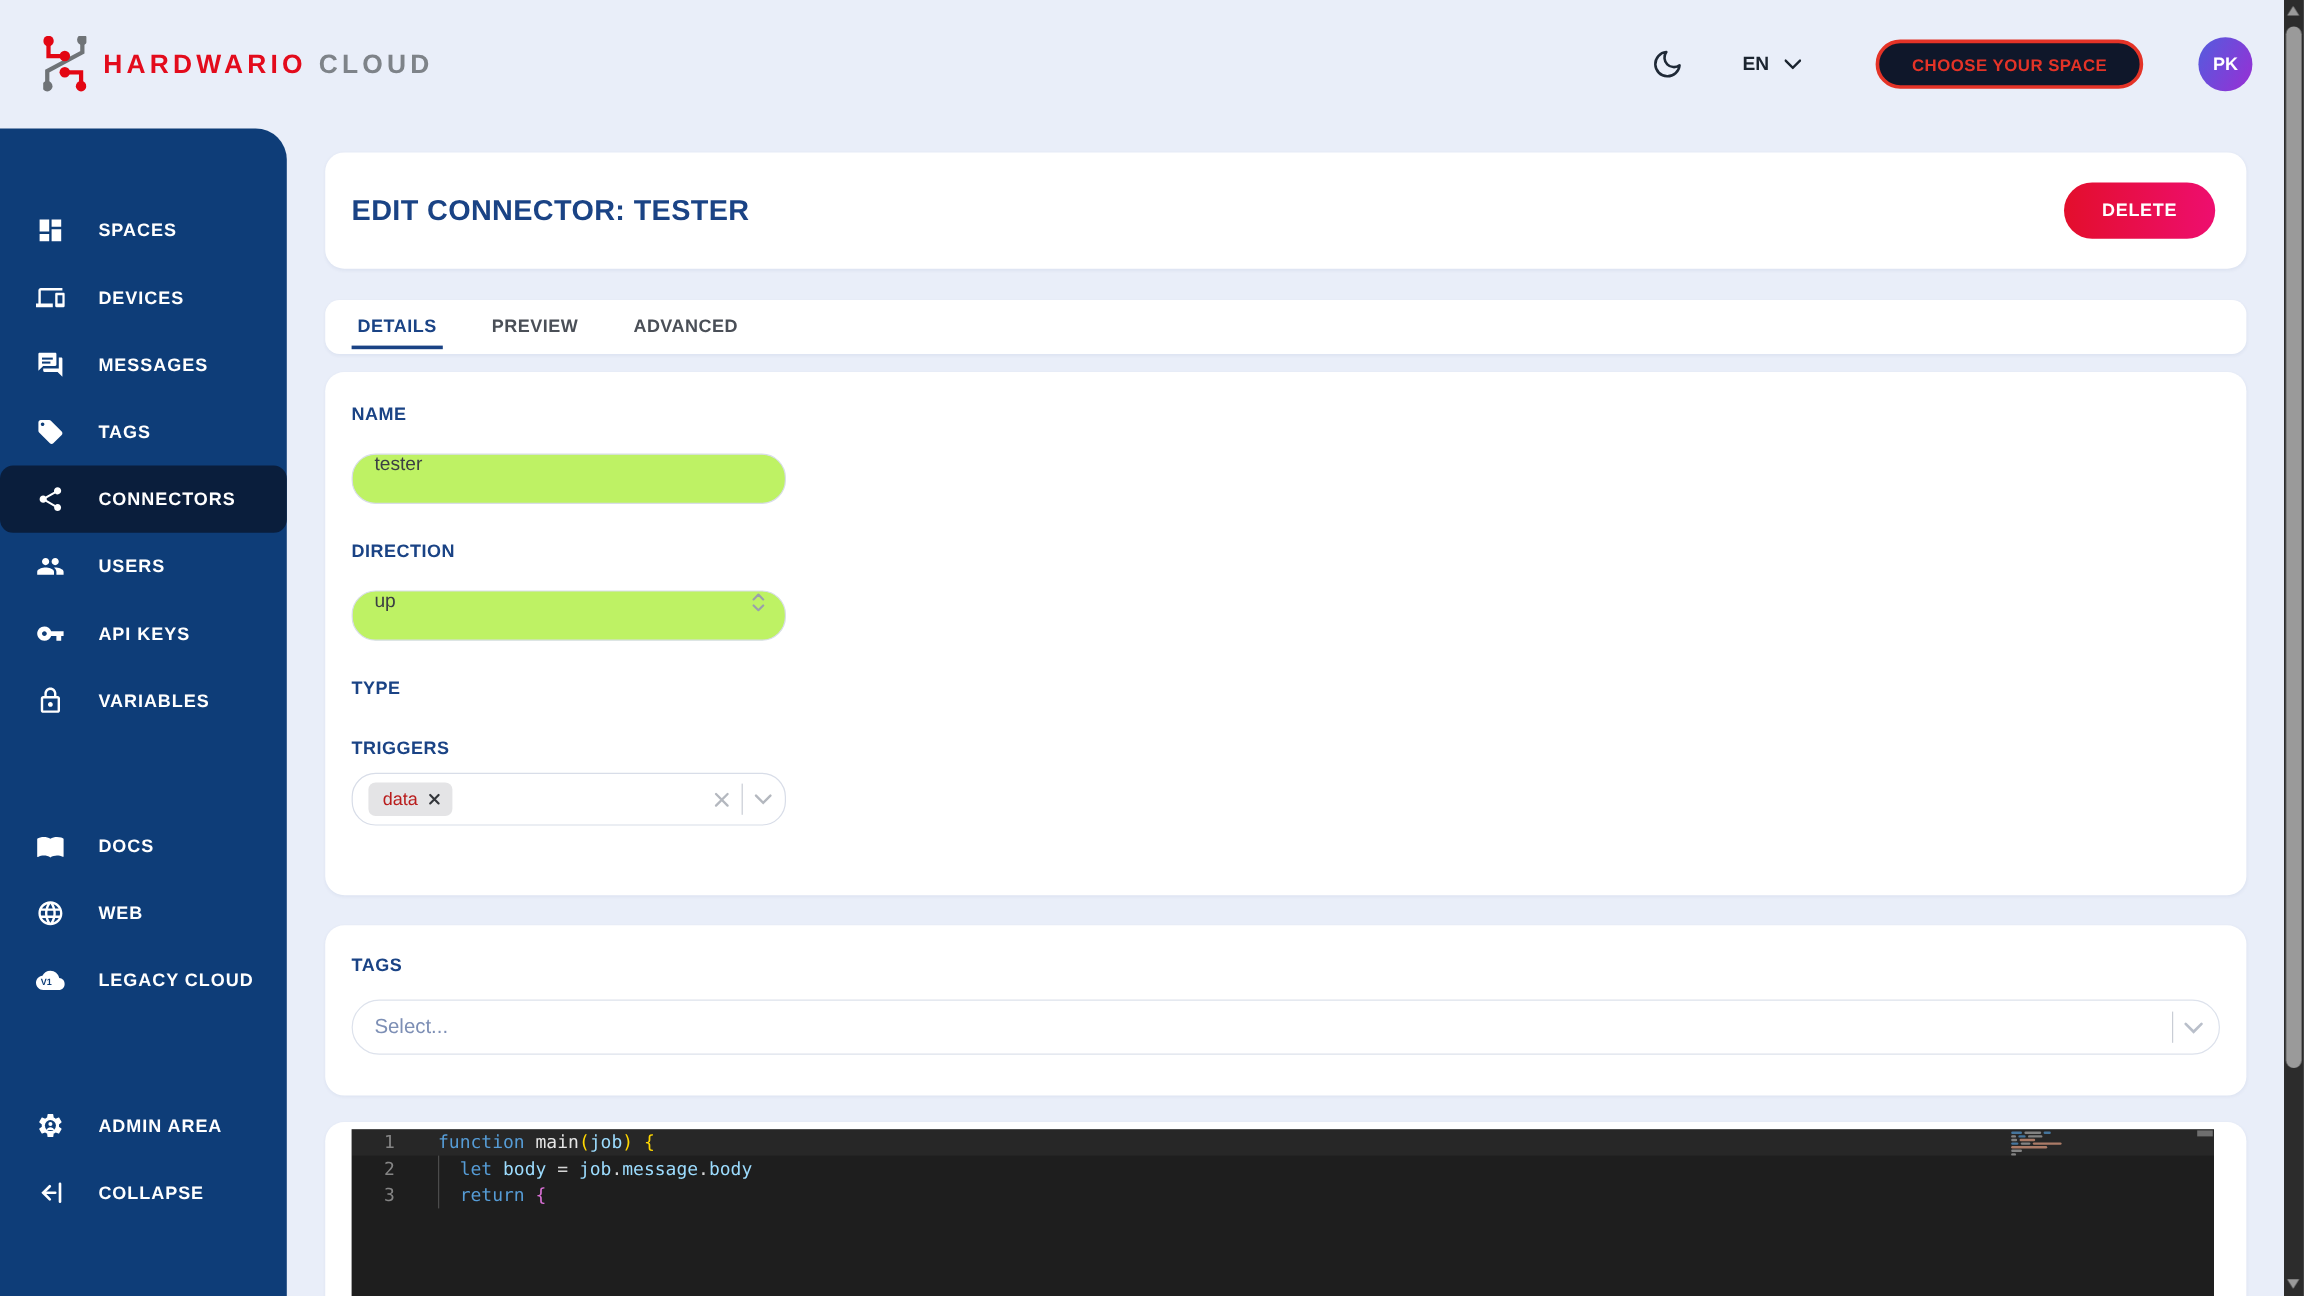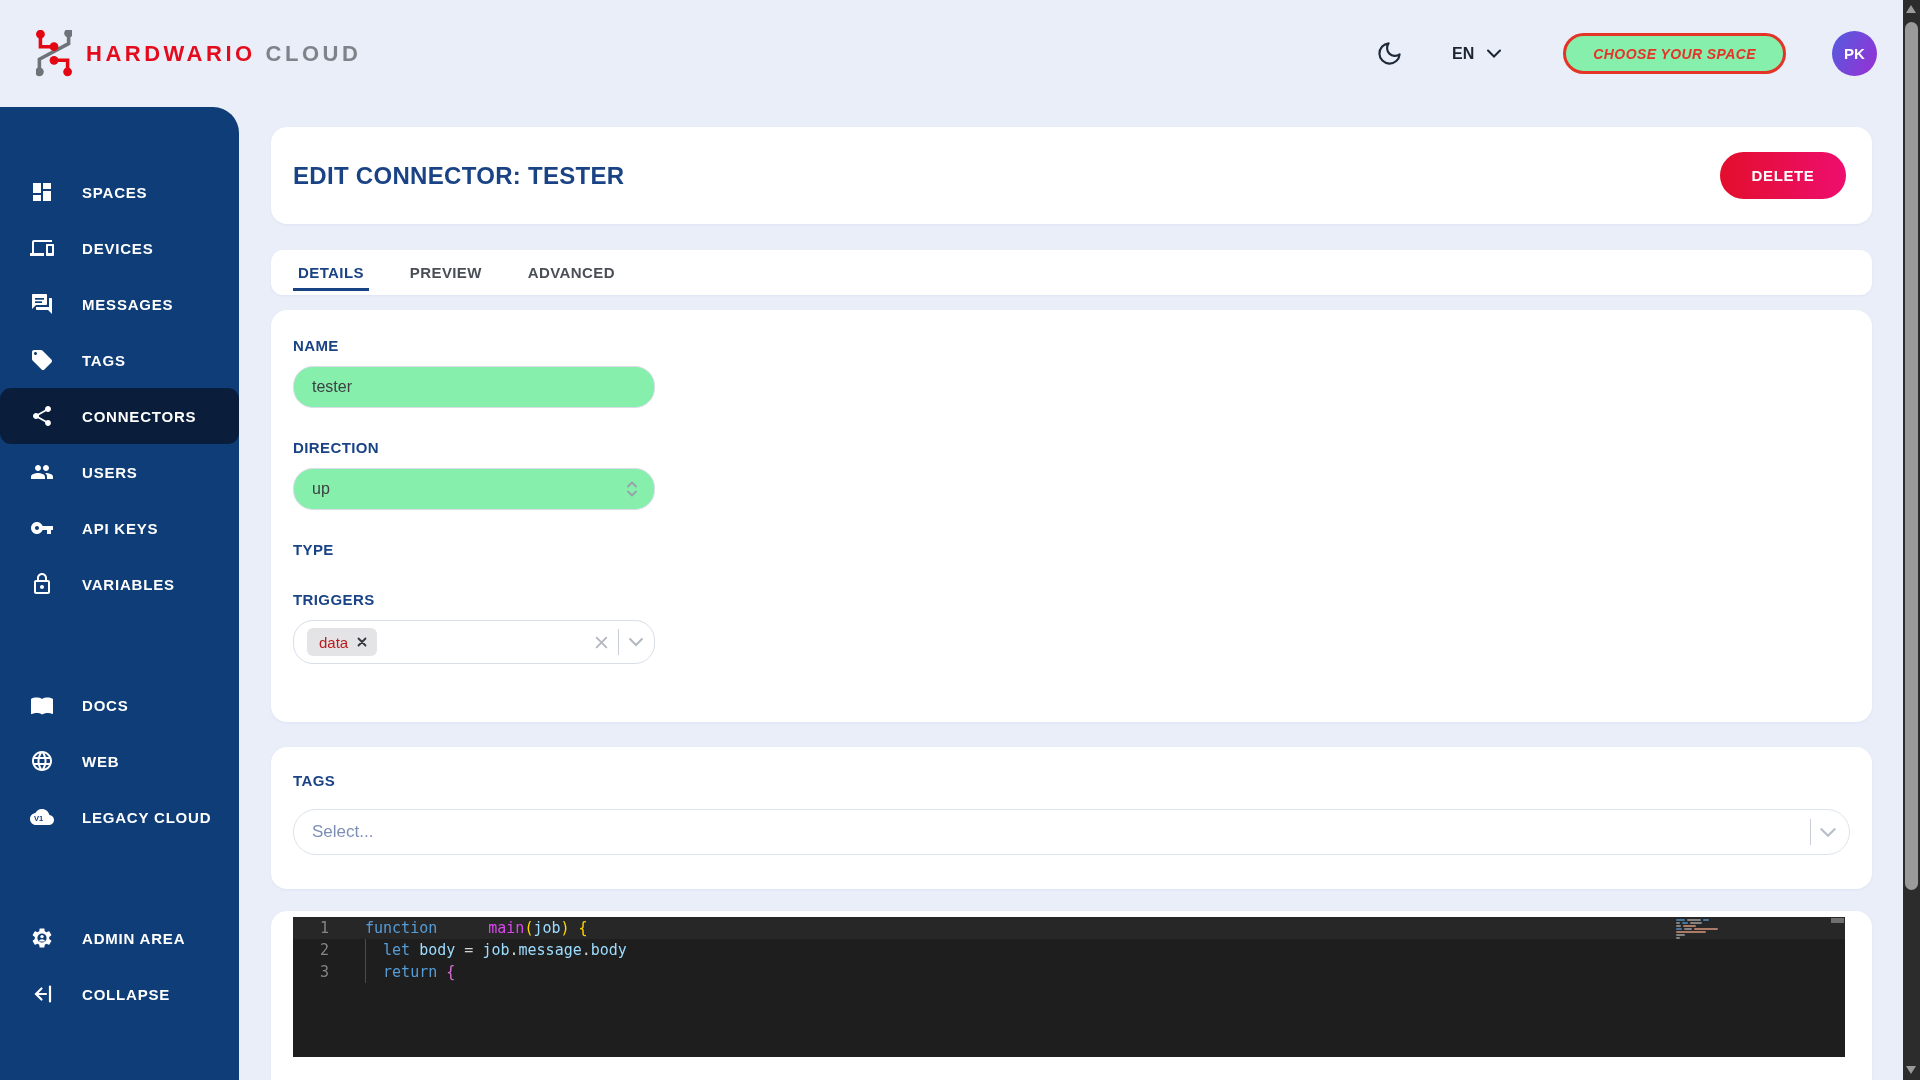--- a/index.html
+++ b/index.html
@@ -10,22 +10,22 @@
   .header { height:107px; display:flex; align-items:center; padding:0 43px 0 36px; }
   .brand { display:flex; align-items:center; gap:14px; }
   .brand-text { font-size:22px; font-weight:800; letter-spacing:3.5px; color:#e30b1c; white-space:nowrap; }
   .brand-text .suffix { color:#7e8389; font-weight:600; margin-left:10px; }
   .header-spacer { flex:1; }
   .header-right { display:flex; align-items:center; }
   .moon-btn { width:30px; height:30px; display:flex; align-items:center; justify-content:center; cursor:pointer; }
   .lang { display:flex; align-items:center; gap:13px; margin-left:48px; cursor:pointer; }
   .lang-code { font-size:16px; font-weight:700; color:#1b2430; }
   .choose-space { margin-left:62px; height:41px; padding:12px 27px; border:3px solid #e43327; border-radius:21px;
-    background:#86efac; color:#e43327; font-size:14px; font-weight:800; letter-spacing:.4px; display:flex;
-    align-items:center; cursor:pointer; font-family:inherit;font-style:italic; }
+    background:#0f172a; color:#e43327; font-size:14px; font-weight:800; letter-spacing:.4px; display:flex;
+    align-items:center; cursor:pointer; font-family:inherit; }
   .avatar { margin-left:46px; width:45px; height:45px; border-radius:50%; background:linear-gradient(120deg,#5a58dd 10%,#9233d5 90%);
     color:#fff; font-size:15px; font-weight:700; display:flex; align-items:center; justify-content:center; cursor:pointer; }
 
   
   .app-row { display:flex; height:973px; }
   .sidebar { width:239px; background:#0e3d78; border-top-right-radius:26px; display:flex; flex-direction:column; padding-top:57px; flex-shrink:0; }
   .nav-item { height:56px; display:flex; align-items:center; padding-left:30px; gap:28px; cursor:pointer; }
   .nav-item.active { background:#0a1e3c;border-radius:11px; }
   .nav-label { color:#fff; font-size:15px; font-weight:700; letter-spacing:.8px; }
   .nav-gap { height:65px; }
@@ -44,22 +44,22 @@
   
   .tab-card { margin-top:26px; height:45px; border-radius:12px; display:flex; align-items:center; padding:4px 22px 0; gap:36px; }
   .tab { font-size:15px; font-weight:800; letter-spacing:.4px; color:#4a4f57; padding:6px 5px 7px; cursor:pointer; border-bottom:3px solid transparent; }
   .tab.active { color:#1a4385; border-bottom-color:#1a4385; }
 
   
   .form-card { margin-top:15px; padding:26px 22px 58px; }
   .field-label { font-size:15px; font-weight:800; color:#1a4385; letter-spacing:.4px; line-height:20px; }
   .form-group { margin-bottom:30px; }
   .form-group:last-child { margin-bottom:0; }
-  .text-input, .select-box { margin-top:10px; width:362px; height:42px; border:1px solid #d8dde8; border-radius:20px;
-    display:flex; align-items:center; padding:0 16px 0 18px; font-size:16px; color:#3c4043; background:#86efac; }
+  .text-input, .select-box { margin-top:22px; width:362px; height:42px; border:1px solid #d8dde8; border-radius:20px;
+    display:flex; align-items:flex-start; padding:0 16px 0 18px; font-size:16px; color:#3c4043; background:#bef264; }
   .select-box { justify-content:space-between; cursor:pointer; }
   .triggers-box { margin-top:10px; width:362px; height:44px; border:1px solid #d8dde8; border-radius:20px;
     display:flex; align-items:center; padding:0 10px 0 13px; background:#fff; }
   .chip { background:#e4e4e6; border-radius:6px; height:28px; display:flex; align-items:center; gap:9px; padding:0 10px 0 12px; }
   .chip-label { font-size:15px; color:#b91c1c; }
   .chip-x { cursor:pointer; display:flex; }
   .tr-right { margin-left:auto; display:flex; align-items:center; gap:9px; }
   .v-divider { width:1px; height:26px; background:#c9cdd5; }
 
   
@@ -76,21 +76,21 @@
     box-shadow:0 1px 3px rgba(16,42,90,.10); display:flex; align-items:center; justify-content:center; cursor:pointer; }
 
   
   .editor { position:relative; margin-top:6px; background:#1e1e1e; height:140px; overflow:hidden;
     font-family:"DejaVu Sans Mono", monospace; font-size:15px; line-height:22px; }
   .code-line { display:flex; white-space:pre; position:relative; }
   .code-line.current { background:rgba(255,255,255,.045); }
   .gutter { width:72px; flex-shrink:0; color:#858585; text-align:right; padding-right:36px; user-select:none; }
   .code-text { position:relative; }
   .code-line.indented .code-text::before { content:""; position:absolute; left:0; top:0; bottom:0; width:1px; background:#4b4b4b; }
-  .tok-kw { color:#569cd6; } .tok-fn { color:#d946ef;margin-left:42px; } .tok-id { color:#9cdcfe; }
+  .tok-kw { color:#569cd6; } .tok-fn { color:#e5e5e5; } .tok-id { color:#9cdcfe; }
   .tok-pl { color:#d4d4d4; } .tok-b1 { color:#ffd700; } .tok-b2 { color:#da70d6; }
   .minimap { position:absolute; top:2px; left:1383px; width:50px; display:flex; flex-direction:column; gap:1px; }
   .mm-row { display:flex; gap:2px; height:2px; }
   .mm { height:2px; border-radius:1px; }
   .mm-b { background:#569cd6aa; } .mm-w { background:#d4d4d488; } .mm-o { background:#ce9178cc; }
   .mini-scroll { position:absolute; top:1px; right:1px; width:13px; height:5px; background:#6e6e6e; }
 
   
   .page-scrollbar { position:fixed; top:0; right:0; width:17px; height:1080px; background:#2c2c2c; z-index:50; }
   .sb-thumb { position:absolute; top:22px; left:2px; width:13px; height:868px; background:#9a9a9a; border-radius:7px; }

